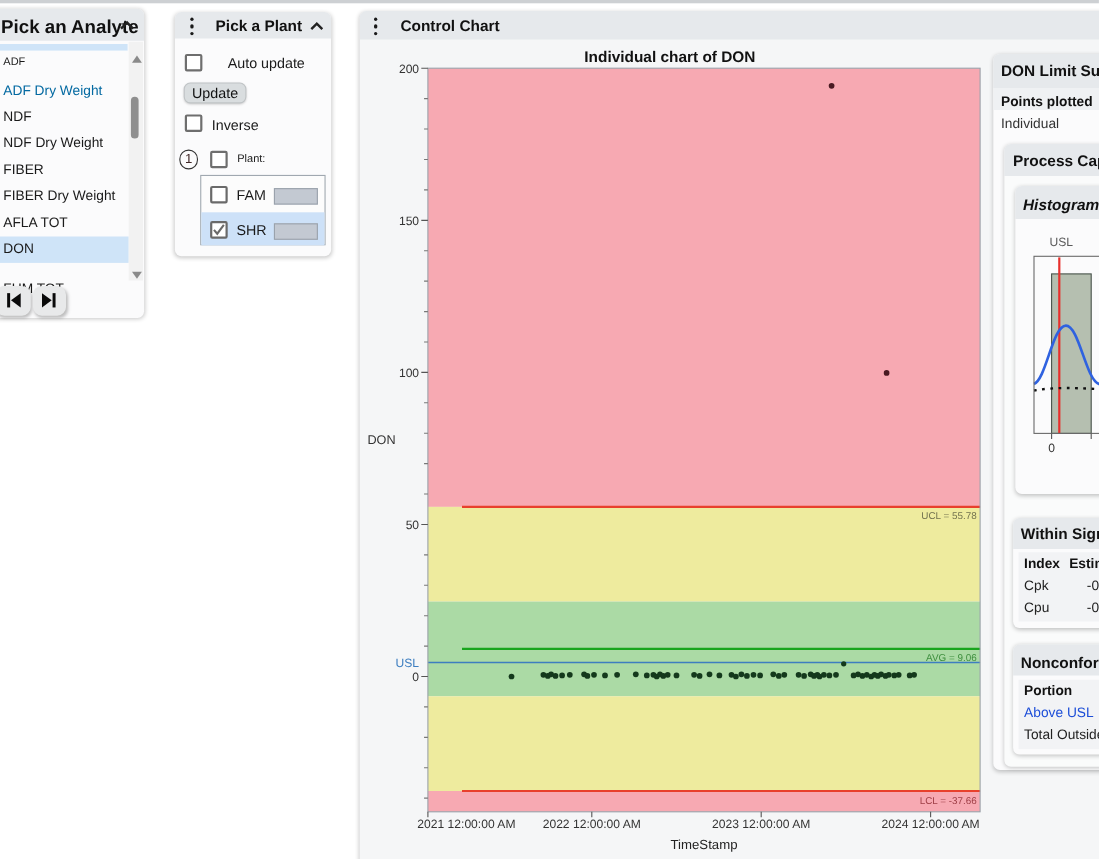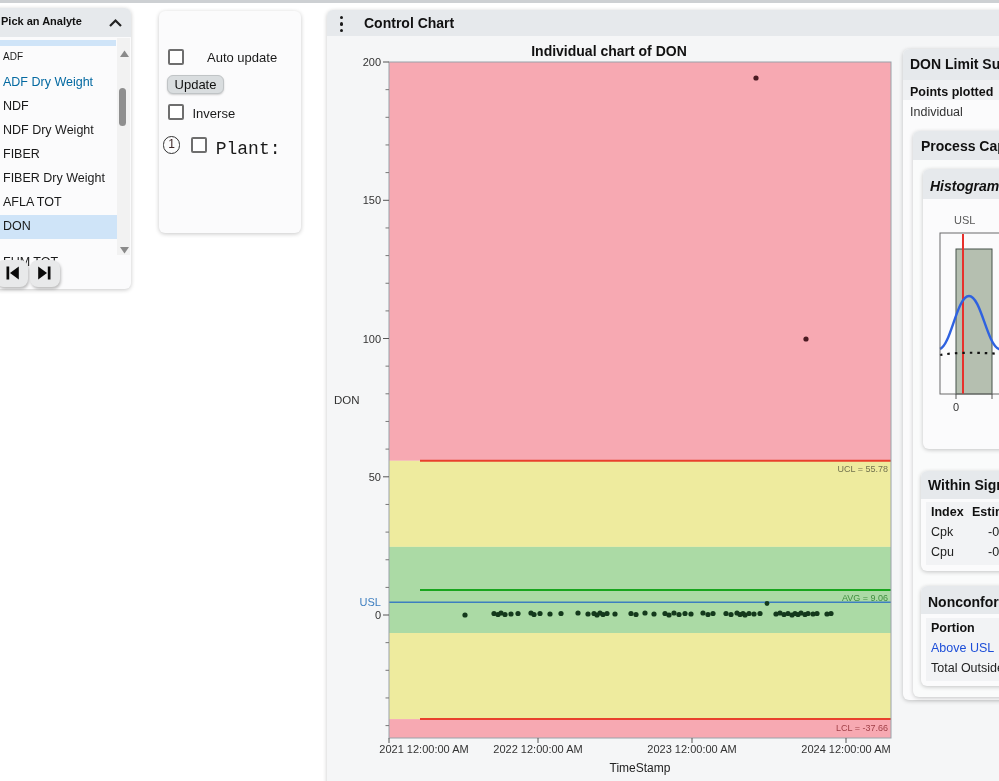--- a/index.html
+++ b/index.html
@@ -227,21 +227,21 @@
       <div class="abs" style="left:5px;top:32px;width:127px;height:63px;background:#f2f3f5;"></div>
       <div class="abs" style="left:10px;top:35px;font-size:12.5px;font-weight:bold;color:#111;">Portion</div>
       <div class="abs" style="left:10px;top:55px;font-size:12.5px;color:#1d4ed8;">Above USL</div>
       <div class="abs" style="left:10px;top:75px;font-size:12.5px;color:#222;">Total Outside</div>
     </div>
   </div>
 </div>
 
 <div class="card" style="left:-8px;top:8px;width:139px;height:281px;">
   <div class="hdr" style="height:29px;">
-    <div class="t abs" style="left:9px;top:6.5px;font-size:11px;text-align:right;">Pick an Analyte</div>
+    <div class="t abs" style="left:9px;top:6.5px;font-size:17px;text-align:right;">Pick an Analyte</div>
     <svg class="abs" style="left:116px;top:10px;" width="15" height="10" viewBox="0 0 15 10">
       <path d="M2,8 L7.5,2.5 L13,8" fill="none" stroke="#222" stroke-width="2.2"></path>
     </svg>
   </div>
 
   <div class="abs" style="left:1px;top:32px;width:123px;height:5.5px;background:#cfe4f8;"></div>
 
   <div class="abs" style="left:11px;top:43.0px;font-size:10px;color:#1a1a1a;">ADF</div>
   <div class="abs" style="left:11px;top:67.0px;font-size:12.5px;color:#0369a1;">ADF Dry Weight</div>
   <div class="abs" style="left:11px;top:91.0px;font-size:12.5px;color:#1a1a1a;">NDF</div>
@@ -268,21 +268,44 @@
       <path d="M12.8,0.5 L12.8,13.5 L4,7 Z" fill="#0a0a0a"></path>
   </svg>
   <div class="abs" style="left:38px;top:252px;width:30px;height:27px;background:#e8e9ea;border-radius:8px;box-shadow:1px 2px 3px rgba(0,0,0,0.25);"></div>
   <svg class="abs" style="left:45px;top:258px;" width="14" height="14" viewBox="0 0 14 14">
     <rect x="10.8" y="0.5" width="2.7" height="13" fill="#0a0a0a"></rect>
       <path d="M1.2,0.5 L1.2,13.5 L10,7 Z" fill="#0a0a0a"></path>
   </svg>
 </div>
 
 <div class="card" style="left:159px;top:11px;width:142px;height:222px;">
+  <div class="hdr" style="height:24px;">
+    <div class="dots3" style="left:14px;top:5px;">
+        <span></span>
+        <span></span>
+        <span></span>
+      </div>
+    <div class="t abs" style="left:37px;top:4px;font-size:14px;">Pick a Plant</div>
+    <svg class="abs" style="left:122px;top:8px;" width="14" height="10" viewBox="0 0 14 10">
+      <path d="M2,7.5 L7,2.5 L12,7.5" fill="none" stroke="#222" stroke-width="2.2"></path>
+    </svg>
+  </div>
   <div class="cb" style="left:9px;top:37.6px;"></div>
   <div class="lbl" style="left:48px;top:39px;font-size:13px;">Auto update</div>
   <div class="abs" style="left:8px;top:64px;width:57px;height:19px;background:#d9dddf;border:1px solid #c0c4c6;border-radius:6px;box-shadow:0 1px 2px rgba(0,0,0,0.18);font-size:13px;color:#111;text-align:center;line-height:17px;">Update</div>
   <div class="cb" style="left:9px;top:93.4px;"></div>
   <div class="lbl" style="left:33.5px;top:95px;font-size:13px;">Inverse</div>
   <div class="abs" style="left:3.8px;top:125.3px;width:17.5px;height:17.5px;border:1.8px solid #333;border-radius:50%;font-size:12px;color:#402828;text-align:center;line-height:14px;">1</div>
   <div class="cb" style="left:31.7px;top:126.2px;"></div>
-  <div class="lbl" style="left:56.7px;top:128px;font-size:18px;font-family:Liberation Mono, monospace;">Plant:</div>
+  <div class="lbl" style="left:56.7px;top:128px;font-size:10px;">Plant:</div>
+  <div class="abs" style="left:23px;top:148px;width:114px;height:64px;border:1px solid #a0a8b0;background:#fcfcfc;">
+    <div class="cb" style="left:8px;top:9px;width:16px;height:16px;border-color:#6a6a6a;"></div>
+    <div class="lbl" style="left:32px;top:10px;font-size:13px;">FAM</div>
+    <div class="abs" style="left:66px;top:10.5px;width:40px;height:15px;background:#c3c9d2;border:1px solid #9aa2ac;"></div>
+    <div class="abs" style="left:0;top:33px;width:112px;height:30px;background:#cde1f8;"></div>
+    <div class="cb" style="left:8px;top:41px;width:16px;height:16px;border-color:#6a6a6a;"></div>
+    <svg class="abs" style="left:10px;top:43px;" width="12" height="12" viewBox="0 0 12 12">
+        <path d="M1.5,6 L4.5,9.5 L10.5,1.5" fill="none" stroke="#6a6a6a" stroke-width="1.9"></path>
+      </svg>
+    <div class="lbl" style="left:32px;top:42px;font-size:13px;">SHR</div>
+    <div class="abs" style="left:66px;top:42.5px;width:40px;height:15px;background:#c3c9d2;border:1px solid #9aa2ac;"></div>
+  </div>
 </div>
 
 </body></html>

